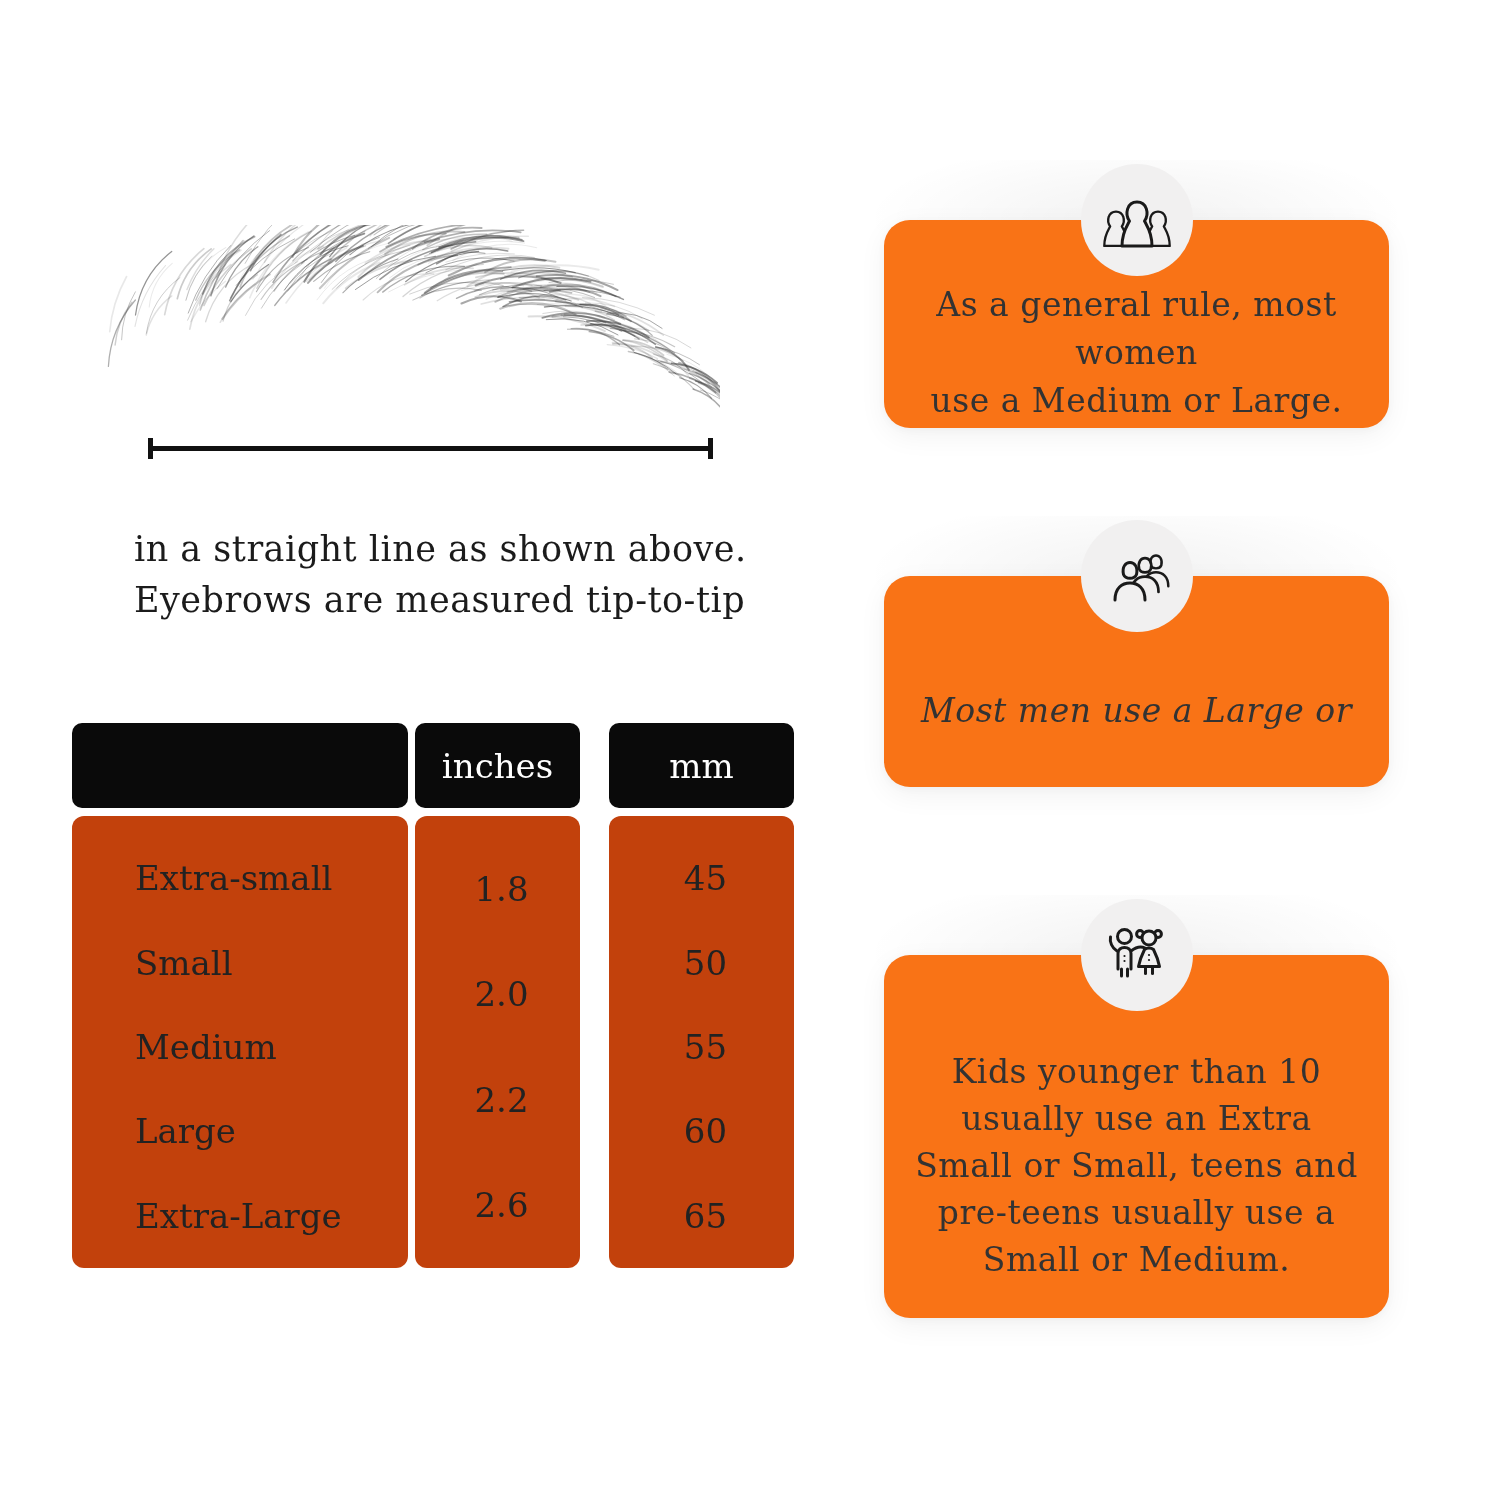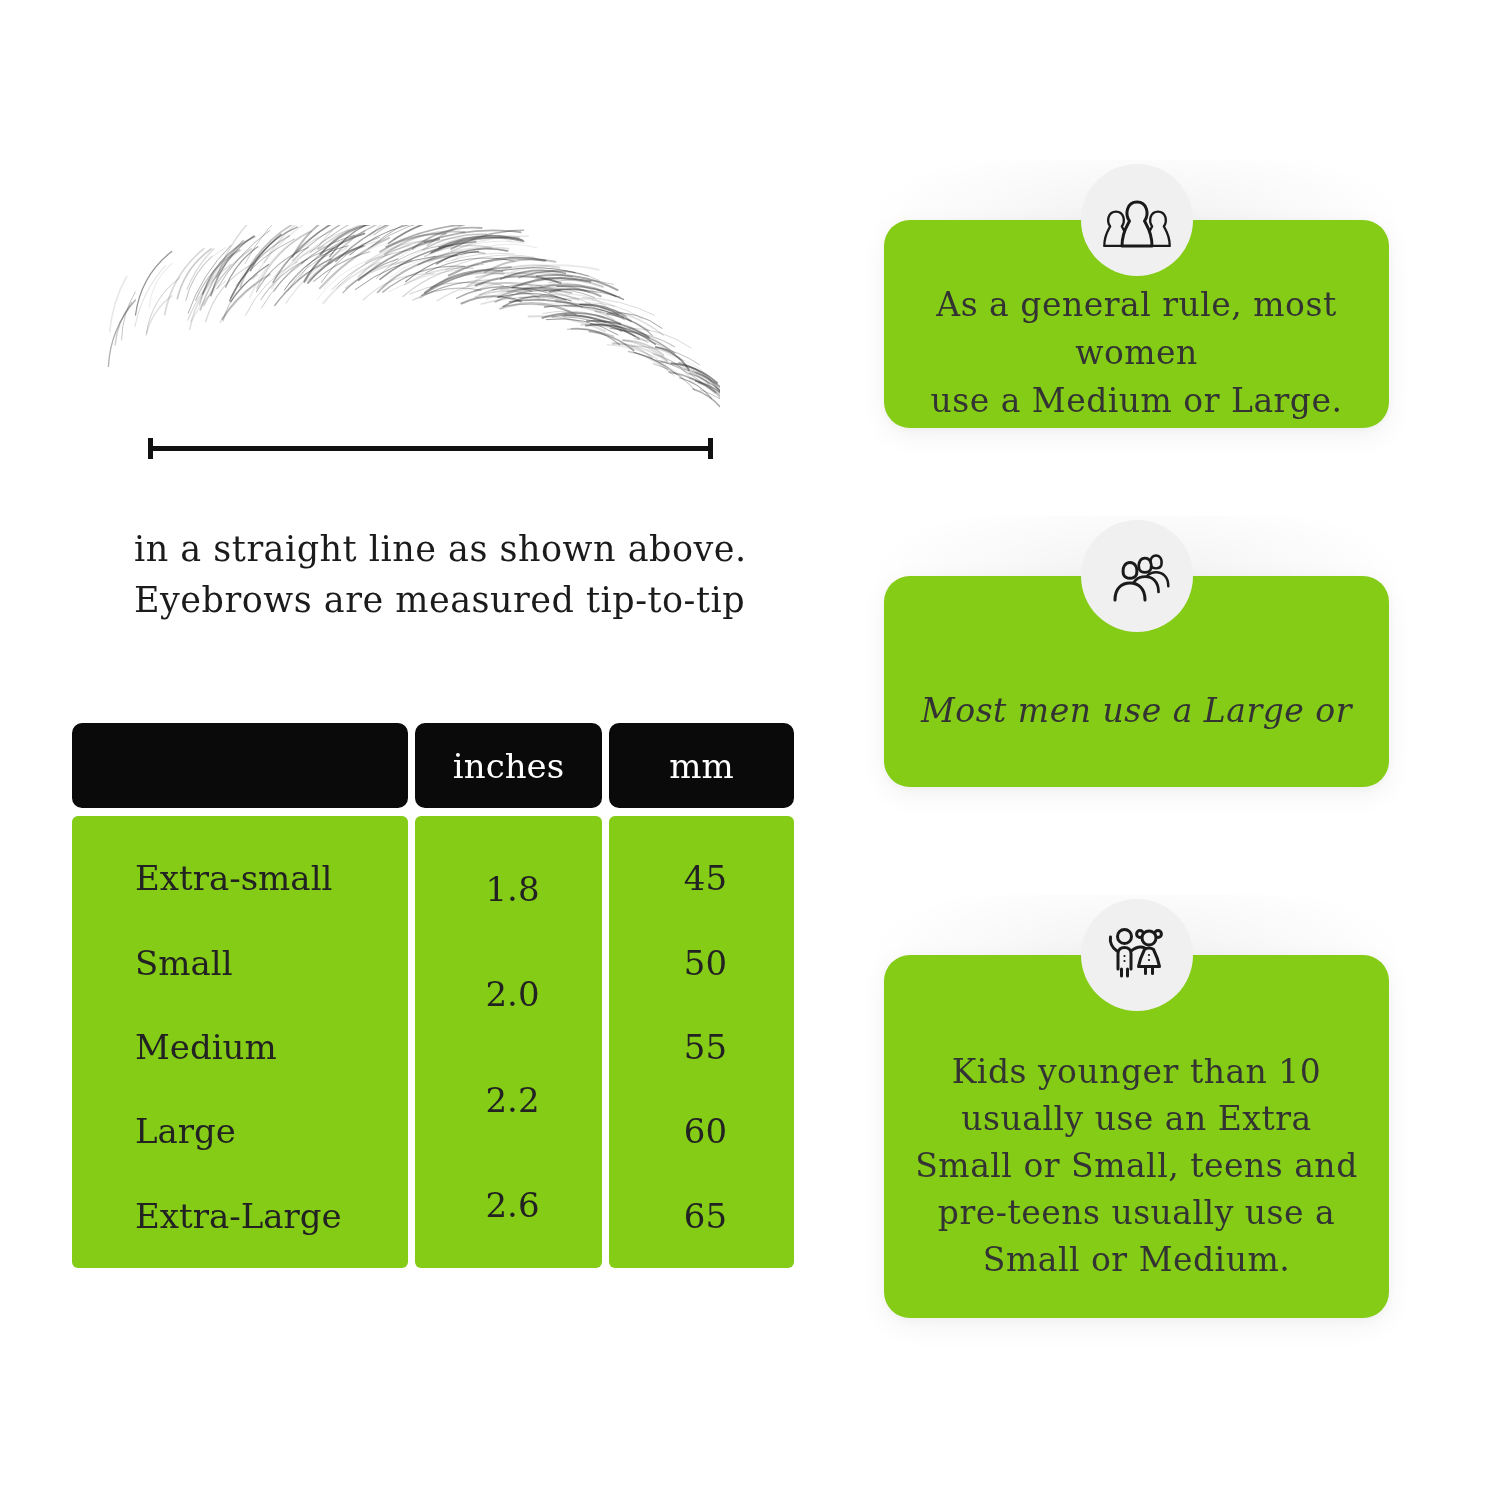--- a/index.html
+++ b/index.html
@@ -15,36 +15,36 @@
   .measure-line .cap.left{left:0;}
   .measure-line .cap.right{right:0;}
 
   .caption{position:absolute;left:134px;top:524px;font-size:35px;line-height:51px;color:#1b1b1b;
            letter-spacing:0.5px;}
 
   
   .tbl-col{position:absolute;top:723px;}
   .tbl-col .hd{height:85px;border-radius:10px;background:#0a0a0a;color:#ffffff;
                display:flex;align-items:center;justify-content:center;font-size:34px;}
-  .tbl-col .bd{margin-top:8px;height:452px;border-radius:6px;background:#84cc16;
+  .tbl-col .bd{margin-top:8px;height:452px;border-radius:12px;background:#c2410c;
                display:flex;flex-direction:column;padding:20px 0 10px 0;box-sizing:border-box;}
   .tbl-col .cell{flex:1;display:flex;align-items:center;font-size:34px;color:#222222;}
   .col-label{left:72px;width:336px;}
   .col-label .cell{justify-content:flex-start;padding-left:63px;}
-  .col-inches{left:415px;width:187px;}
+  .col-inches{left:415px;width:165px;}
   .col-mm{left:609px;width:185px;}
   .col-inches .cell,.col-mm .cell{justify-content:center;padding-left:8px;}
 
   
   .card-wrap{position:absolute;left:884px;width:505px;}
   .card-wrap::before{content:"";position:absolute;left:-90px;right:-90px;top:-4px;height:130px;
       background:radial-gradient(ellipse 55% 85% at 50% 45%,rgba(0,0,0,0.05),rgba(0,0,0,0) 72%);}
   .icon-circle{position:absolute;left:50%;transform:translateX(-50%);top:0;width:112px;height:112px;
       border-radius:50%;background:#f1f0f0;display:flex;align-items:center;justify-content:center;z-index:2;}
-  .card{position:absolute;left:0;right:0;top:56px;bottom:0;background:#84cc16;border-radius:26px;
+  .card{position:absolute;left:0;right:0;top:56px;bottom:0;background:#f97316;border-radius:26px;
       box-shadow:0 8px 28px rgba(0,0,0,0.055), 0 2px 8px rgba(0,0,0,0.03);
       display:flex;flex-direction:column;align-items:center;justify-content:center;
       padding-top:58px;box-sizing:border-box;z-index:1;}
   .card .tline{font-size:33px;line-height:48px;color:#333333;text-align:center;letter-spacing:0.5px;}
   #card-women{top:164px;height:264px;}
   #card-men{top:520px;height:267px;font-style:italic;}
   #card-kids{top:899px;height:419px;}
   #card-kids .tline{line-height:47px;}
 </style>
 </head>

